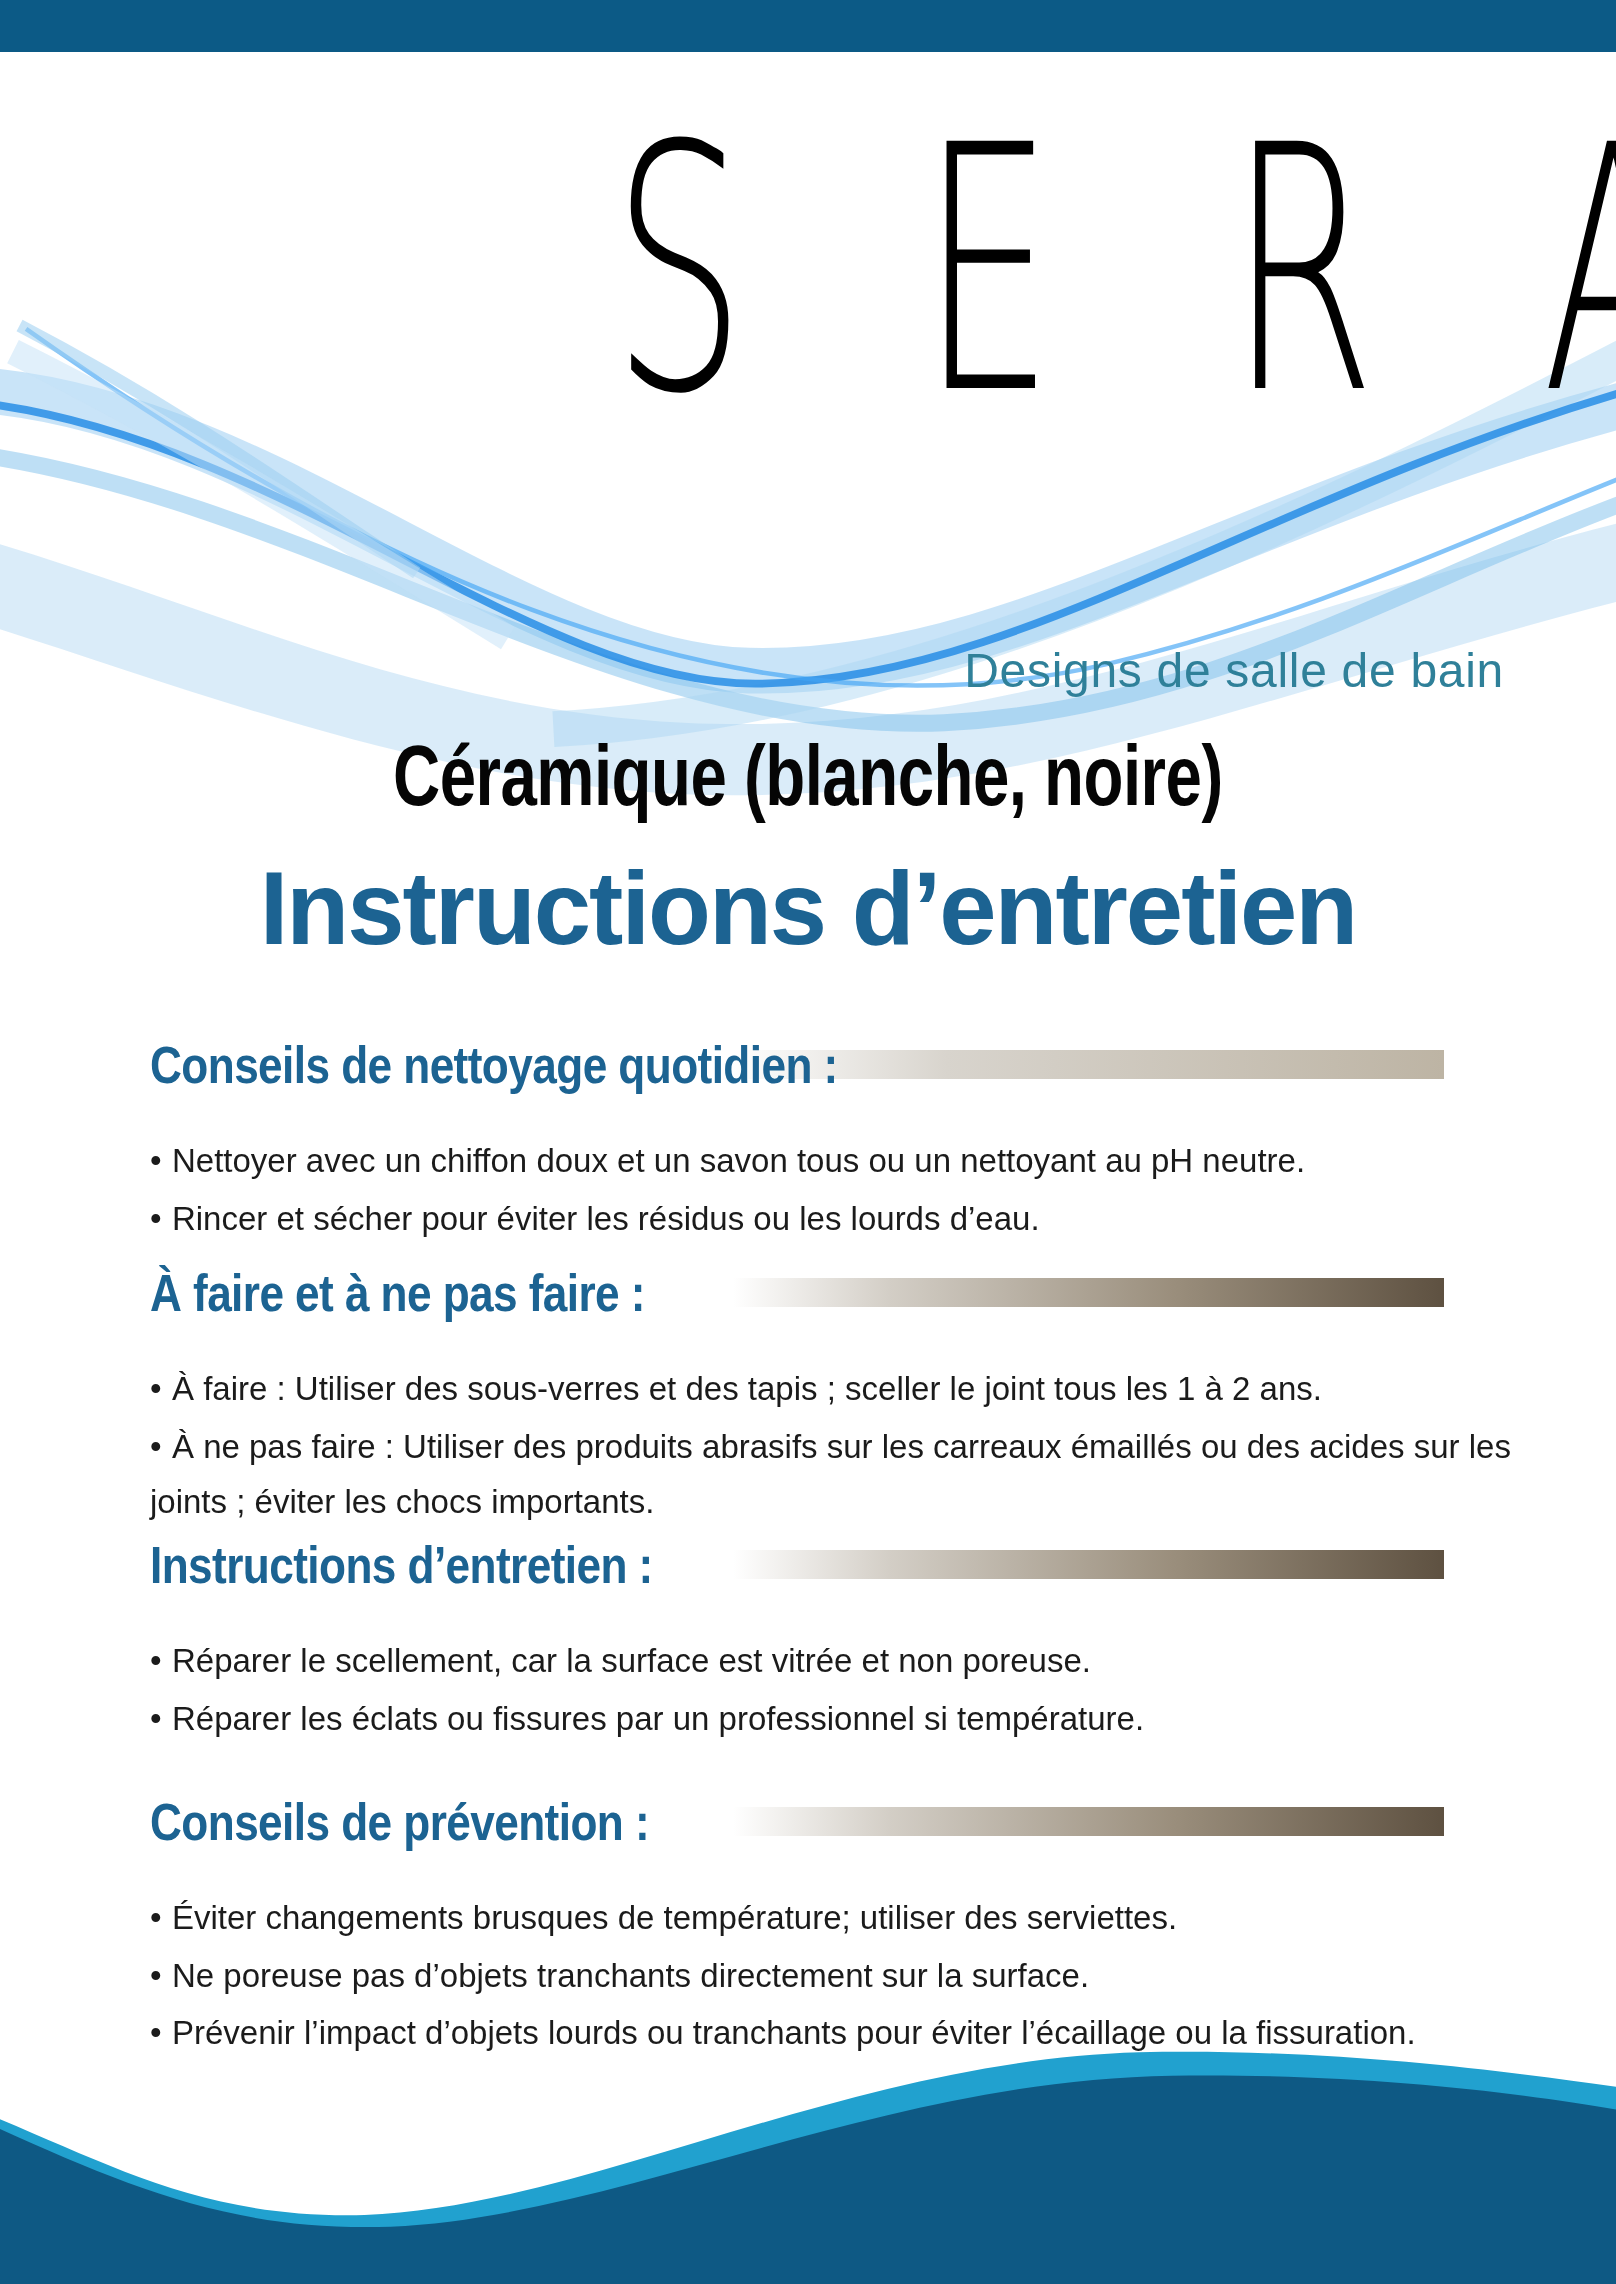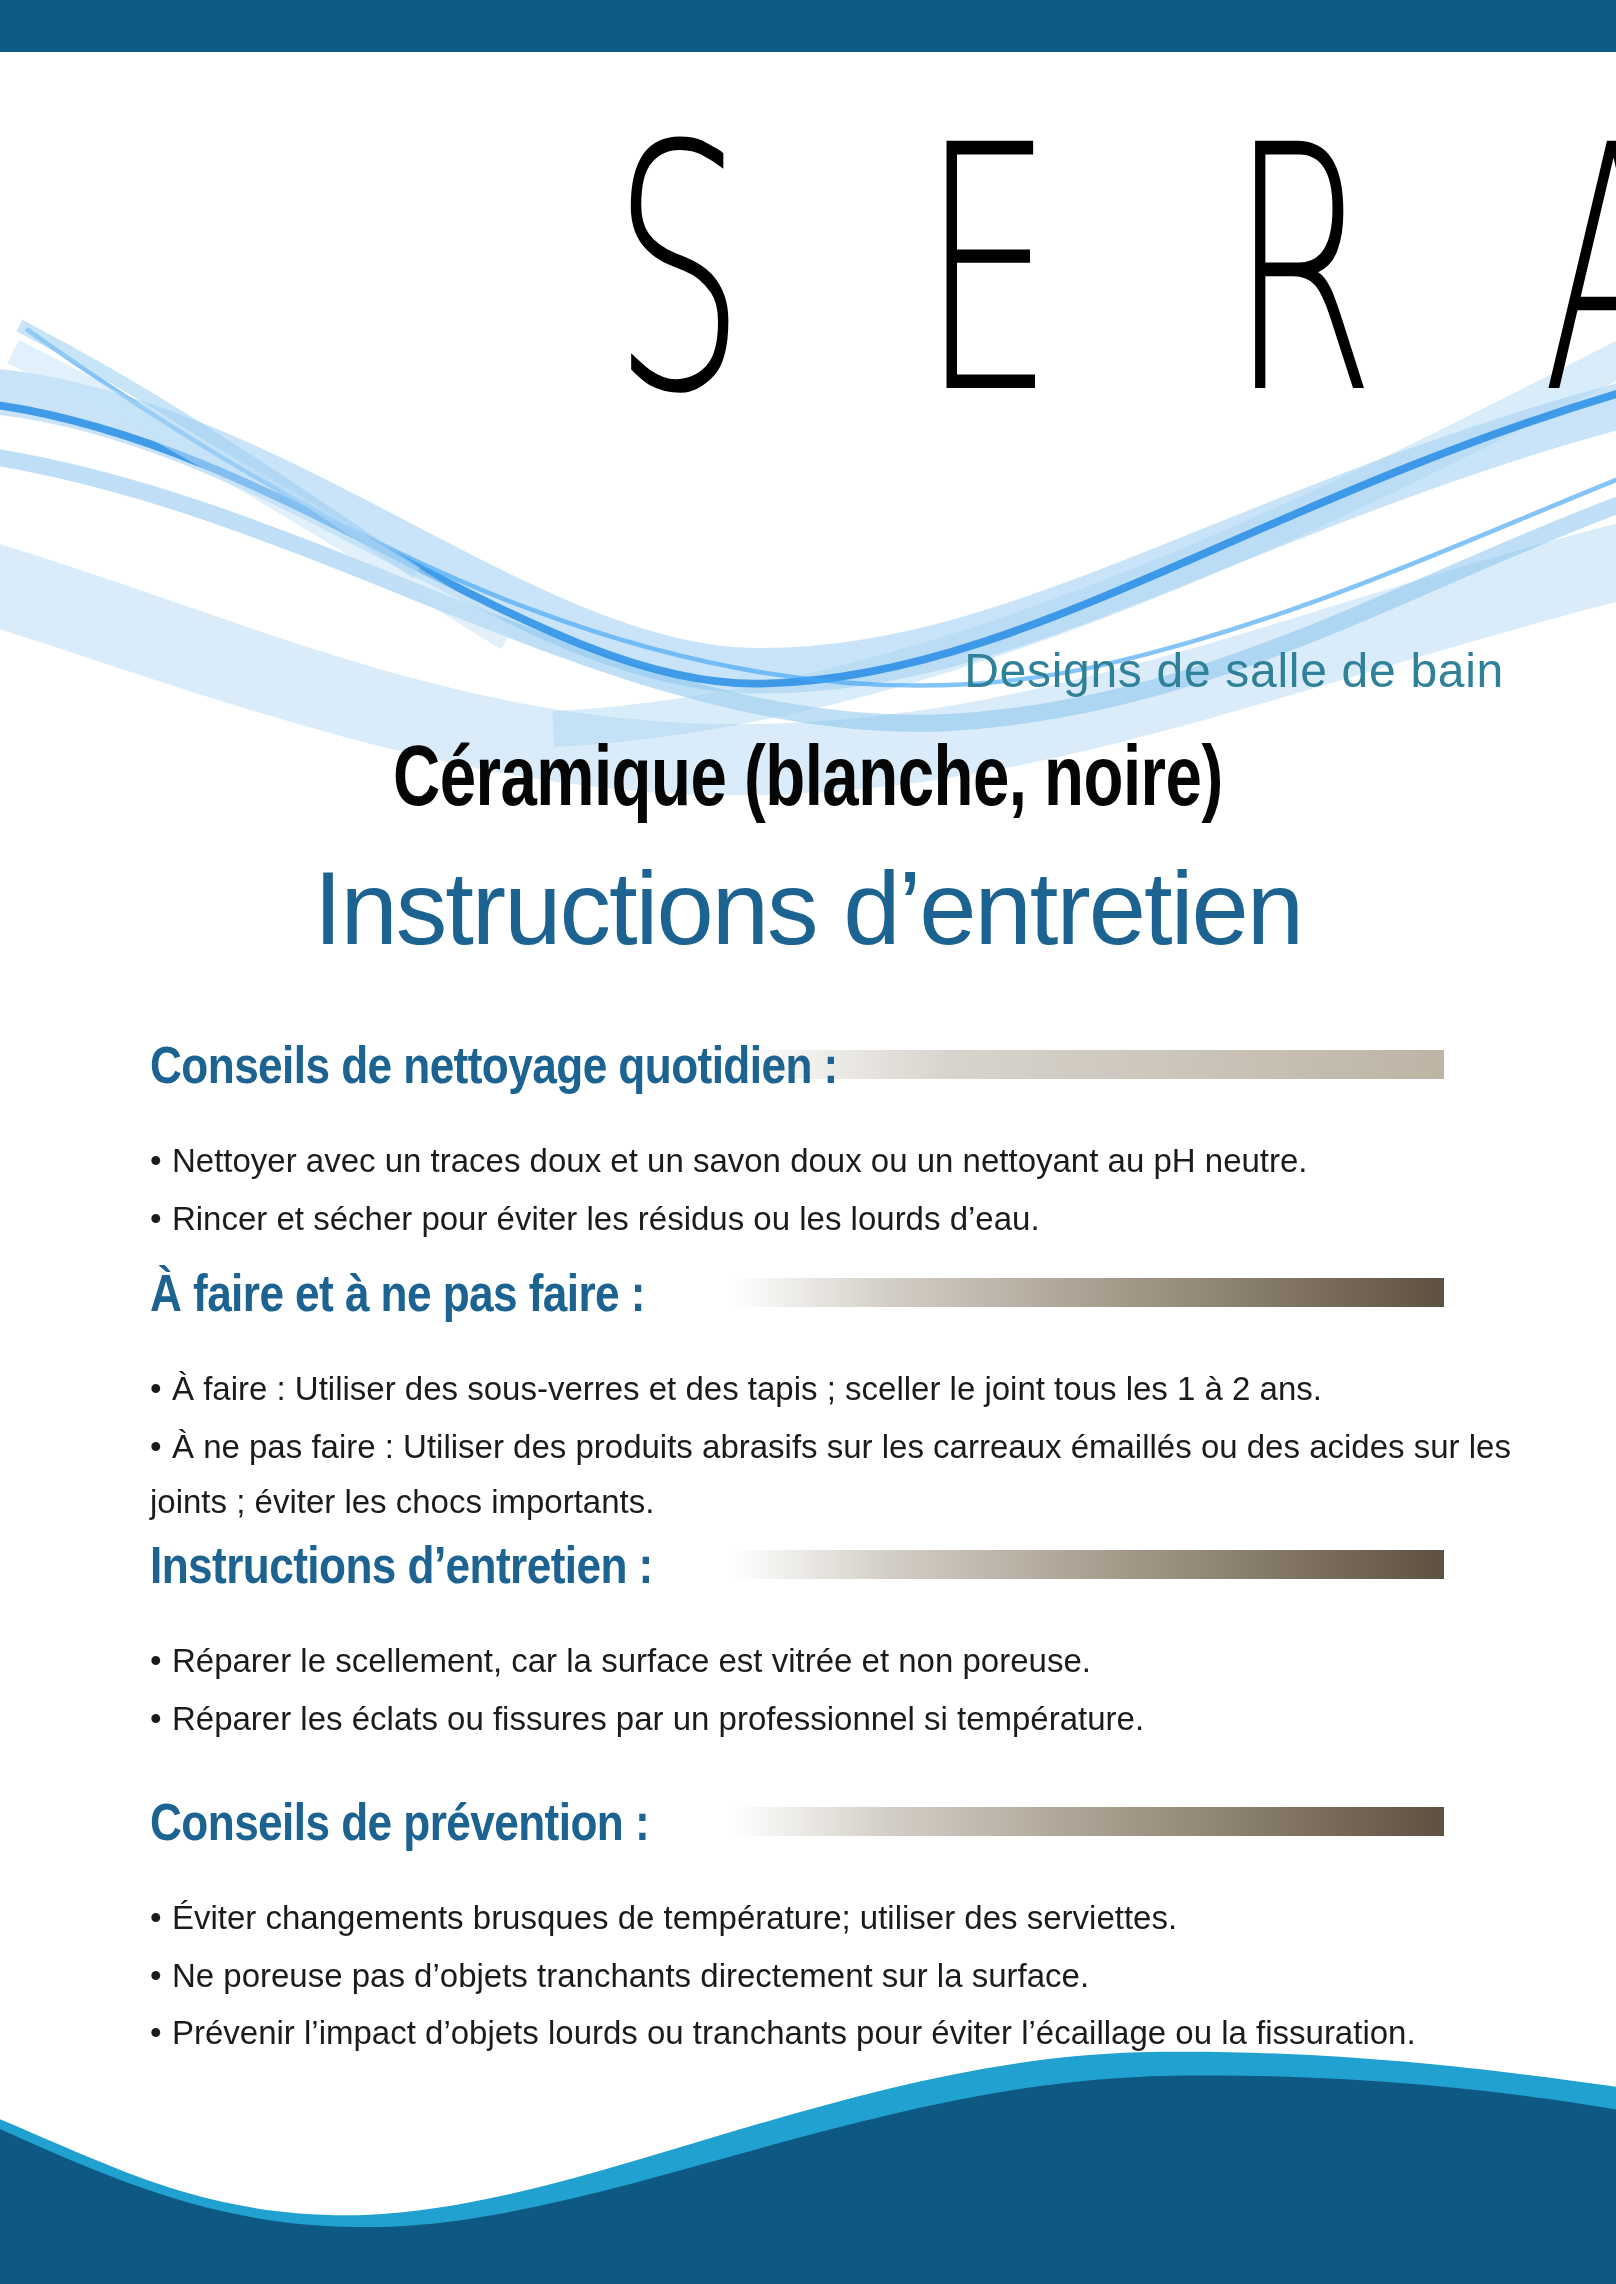--- a/index.html
+++ b/index.html
@@ -65,21 +65,21 @@
     letter-spacing:-0.7px;
     transform:scaleX(0.77);
     transform-origin:50% 50%;
     white-space:nowrap;
   }
   .main-title{
     position:absolute;
     top:850px; left:0; width:1616px;
     text-align:center;
     font-size:103px;
-    font-weight:normal;
+    font-weight:bold;
     letter-spacing:-2px;
     color:#1C6392;
   }
 
   .sec{
     position:absolute;
     left:150px;
     width:1492px;
   }
   .sec-1{ top:1037px; }
@@ -163,21 +163,21 @@
     <div class="product">
       <span class="product-inner">Céramique (blanche, noire)</span>
     </div>
 
     <div class="main-title">Instructions d’entretien</div>
 
     <div class="sec sec-1">
       <div class="sec-bar light"></div>
       <h2 class="sec-heading">Conseils de nettoyage quotidien :</h2>
       <ul class="bullets">
-        <li><span class="blt-marker">•</span><span>Nettoyer avec un traces doux et un savon doux ou un nettoyant au pH neutre.</span></li>
+        <li><span class="blt-marker">•</span><span>Nettoyer avec un chiffon doux et un savon tous ou un nettoyant au pH neutre.</span></li>
         <li><span class="blt-marker">•</span><span>Rincer et sécher pour éviter les résidus ou les lourds d’eau.</span></li>
       </ul>
     </div>
 
     <div class="sec sec-2">
       <div class="sec-bar"></div>
       <h2 class="sec-heading">À faire et à ne pas faire :</h2>
       <ul class="bullets">
         <li><span class="blt-marker">•</span><span>À faire : Utiliser des sous-verres et des tapis ; sceller le joint tous les 1 à 2 ans.</span></li>
         <li class="w-narrow"><span class="blt-marker">•</span><span>À ne pas faire : Utiliser des produits abrasifs sur les carreaux émaillés ou des acides sur les joints ; éviter les chocs importants.</span></li>

